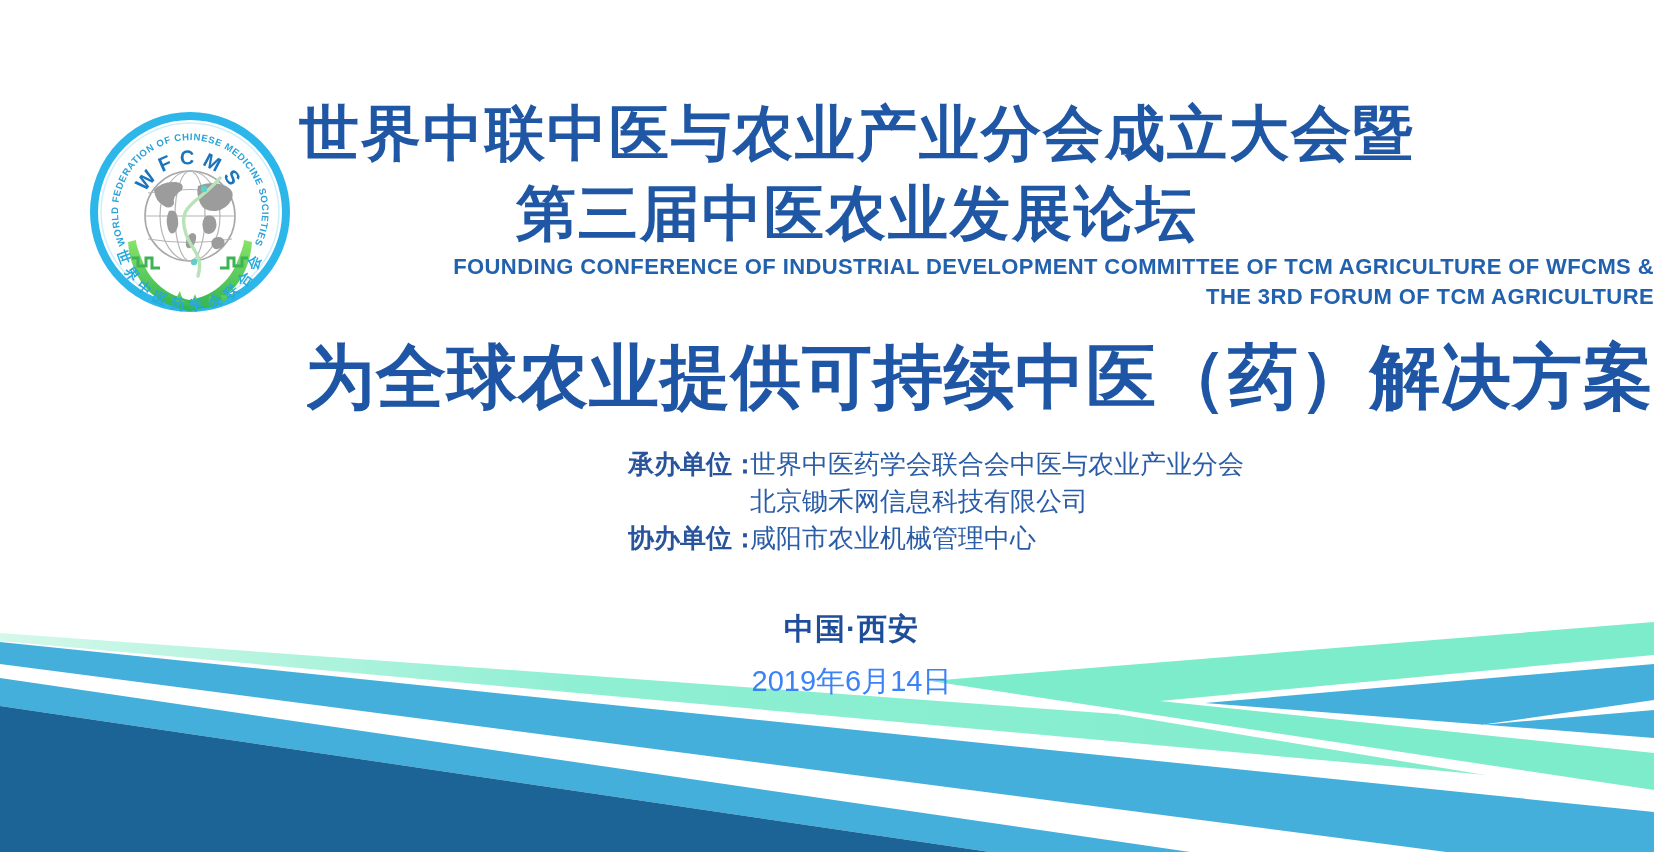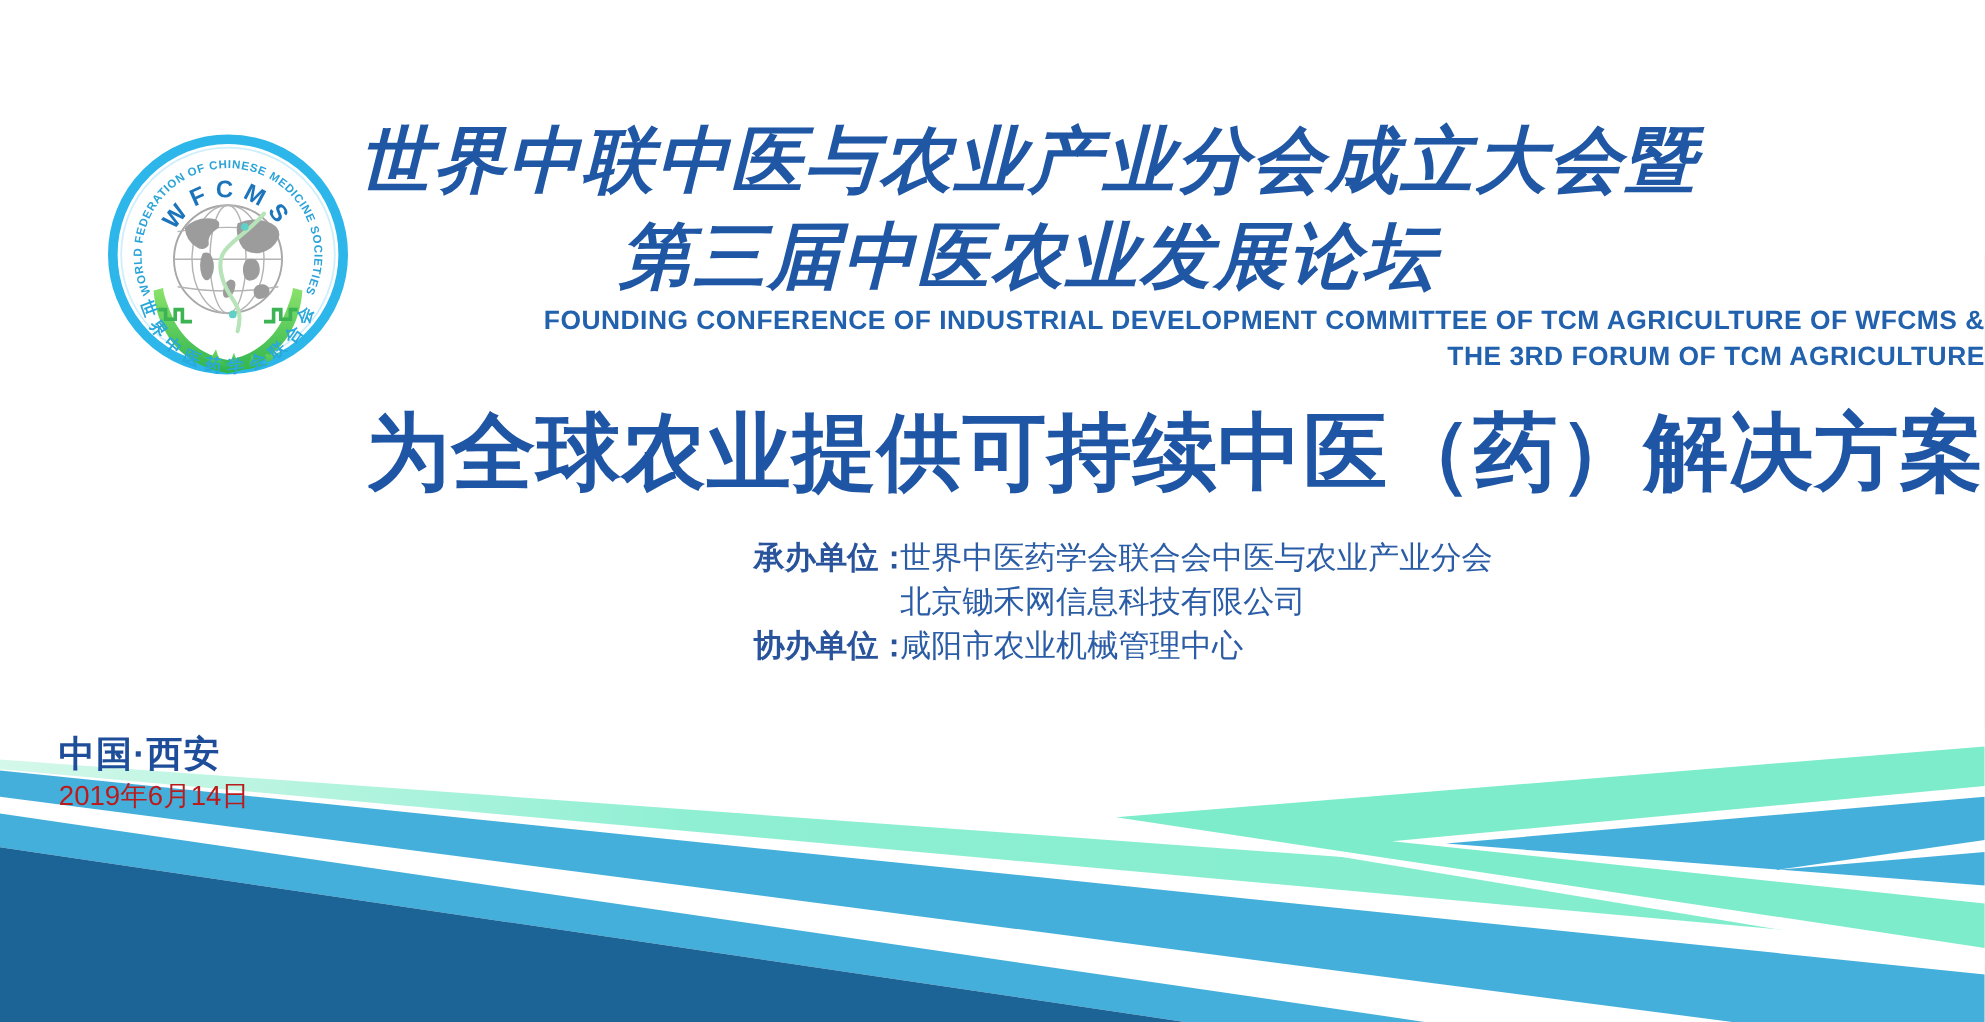--- a/index.html
+++ b/index.html
@@ -5,21 +5,21 @@
   * { margin:0; padding:0; box-sizing:border-box; }
   html,body { background:#e8e8e8; }
   body { font-family:"Liberation Sans","DejaVu Sans",sans-serif; }
   .stage {
     position:relative; width:1654px; height:852px;
     background:#ffffff; overflow:hidden; margin:0 auto;
   }
   
   .logo-wrap { position:absolute; left:68px; top:90px; width:244px; height:244px; }
   
-  .title-block { position:absolute; left:60px; right:0; top:94px; text-align:center;font-style:italic; }
+  .title-block { position:absolute; left:60px; right:0; top:94px; text-align:center; }
   .title-line {
     font-size:60px; line-height:80px; font-weight:800; letter-spacing:2px;
     color:#1f57a5; white-space:nowrap;
   }
   .subtitle-block { position:absolute; left:20px; right:0; top:252px; text-align:right; }
   .subtitle-line {
     font-size:22px; line-height:30px; font-weight:600; letter-spacing:0.4px;
     color:#2161ad; white-space:nowrap;
   }
   
@@ -31,23 +31,23 @@
   
   .org-block { position:absolute; left:588px; top:446px;margin-left:40px; }
   .org-row { display:flex; align-items:flex-start; }
   .org-label {
     width:122px; font-size:26px; line-height:37px; font-weight:800;
     color:#29549c; white-space:nowrap; flex:0 0 auto;
   }
   .org-lines { font-size:26px; line-height:37px; color:#2b5ca6; }
   .org-line { white-space:nowrap; }
   
-  .place-block { position:absolute; left:49px; right:0; top:612px; }
+  .place-block { position:absolute; left:49px; right:0; top:612px; text-align:center; }
   .place-location { font-size:30px; line-height:34px; font-weight:800; color:#1e4d99; letter-spacing:1px; }
-  .place-date { margin-top:4px; font-size:23px; line-height:26px; color:#b91c1c; }
+  .place-date { margin-top:22px; font-size:29px; line-height:26px; color:#3b82f6; }
   
   .ribbons { position:absolute; left:0; top:0; width:1654px; height:852px; pointer-events:none; }
 </style>
 </head>
 <body>
 
 <div class="stage">
 
   <svg class="ribbons" viewBox="0 0 1654 852" width="1654" height="852" aria-hidden="true">
     <defs>

